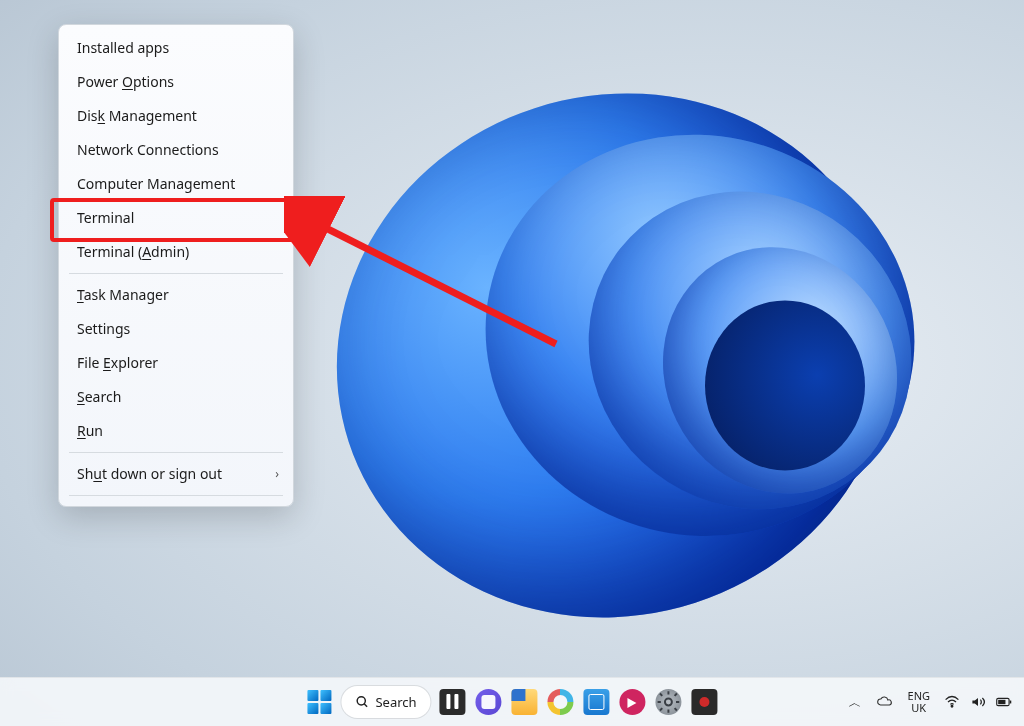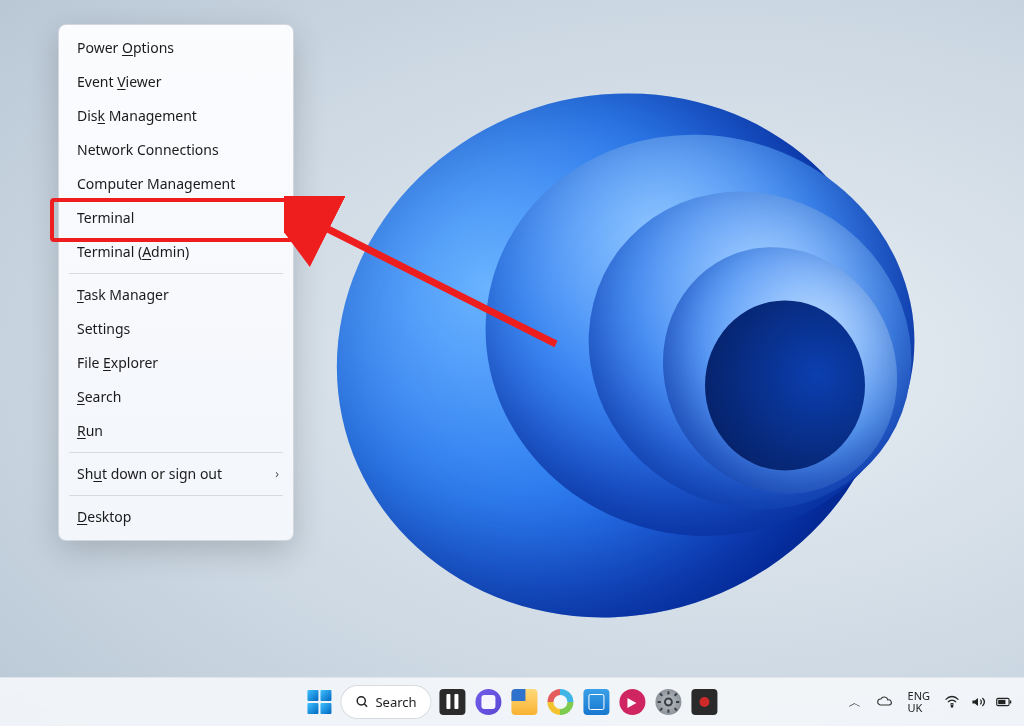--- a/index.html
+++ b/index.html
@@ -43,55 +43,54 @@
   .a3::after{content:"";position:absolute;top:0;left:0;width:55%;height:45%;background:#2f72cd;border-top-left-radius:4px;}
   .a4{background:conic-gradient(#40b5e7 0 90deg,#7ecb4d 90deg 180deg,#f4c430 180deg 270deg,#e45c5c 270deg 360deg);border-radius:50%;position:relative;}
   .a4::after{content:"";position:absolute;inset:6px;background:#f3f6fa;border-radius:50%;}
   .a5{background:linear-gradient(#3aa0e8,#1877cf);position:relative;}
   .a5::after{content:"";position:absolute;inset:5px 5px 5px 5px;border:1.5px solid #fff;border-radius:2px;}
   .a6{background:#cf2560;border-radius:50%;position:relative;}
   .a6::after{content:"";position:absolute;left:8px;top:9px;border-left:9px solid #fff;border-top:5px solid transparent;border-bottom:5px solid transparent;}
   .a7{background:radial-gradient(circle at 50% 50%,#b9bfc5,#7a828a);border-radius:50%;position:relative;}
   .a8{background:#2a2a2a;position:relative;}
   .a8::after{content:"";position:absolute;inset:8px;background:#cf2a2a;border-radius:50%;}
-  .lang{text-align:left;line-height:12px;font-size:11px;}
+  .lang{text-align:center;line-height:12px;font-size:11px;}
   .sys-icons{display:flex;align-items:center;gap:10px;}
   .sys-icons svg{width:16px;height:14px;}
 </style>
 </head>
 <body>
 
 <div class="wallpaper">
   <div class="bloom">
     <div class="petal p1"></div>
       <div class="petal p2"></div>
       <div class="petal p3"></div>
       <div class="petal p4"></div>
       <div class="petal p5"></div>
   </div>
 </div>
 
 <div class="ctx" id="ctx">
+    <div class="item"><span></span><span>Installed apps</span></div>
     <div class="item"><span>Power </span><span class="u">O</span><span>ptions</span></div>
-    <div class="item"><span>Event </span><span class="u">V</span><span>iewer</span></div>
     <div class="item"><span>Dis</span><span class="u">k</span><span> Management</span></div>
     <div class="item"><span>Network Connections</span><span></span></div>
     <div class="item"><span>Computer Management</span><span></span></div>
     <div class="item"><span>Terminal</span><span></span></div>
     <div class="item"><span>Terminal (</span><span class="u">A</span><span>dmin)</span></div>
     <hr>
     <div class="item"><span></span><span class="u">T</span><span>ask Manager</span></div>
     <div class="item"><span>Settings</span><span></span></div>
     <div class="item"><span>File </span><span class="u">E</span><span>xplorer</span></div>
     <div class="item"><span></span><span class="u">S</span><span>earch</span></div>
     <div class="item"><span></span><span class="u">R</span><span>un</span></div>
     <hr>
     <div class="item"><span>Sh</span><span class="u">u</span><span>t down or sign out</span><span class="chev">›</span></div>
     <hr>
-    <div class="item"><span></span><span class="u">D</span><span>esktop</span></div>
   </div>
 <div class="highlight-box"></div>
 
 <svg class="arrow-svg" width="290" height="160">
   <defs>
       <marker id="ah" markerWidth="14" markerHeight="14" refX="3" refY="6" orient="auto">
         <path d="M0,0 L12,6 L0,12 Z" fill="#ef1e1e"></path>
       </marker>
     </defs>
   <line x1="272" y1="148" x2="26" y2="24" stroke="#ef1e1e" stroke-width="7" marker-end="url(#ah)"></line>

